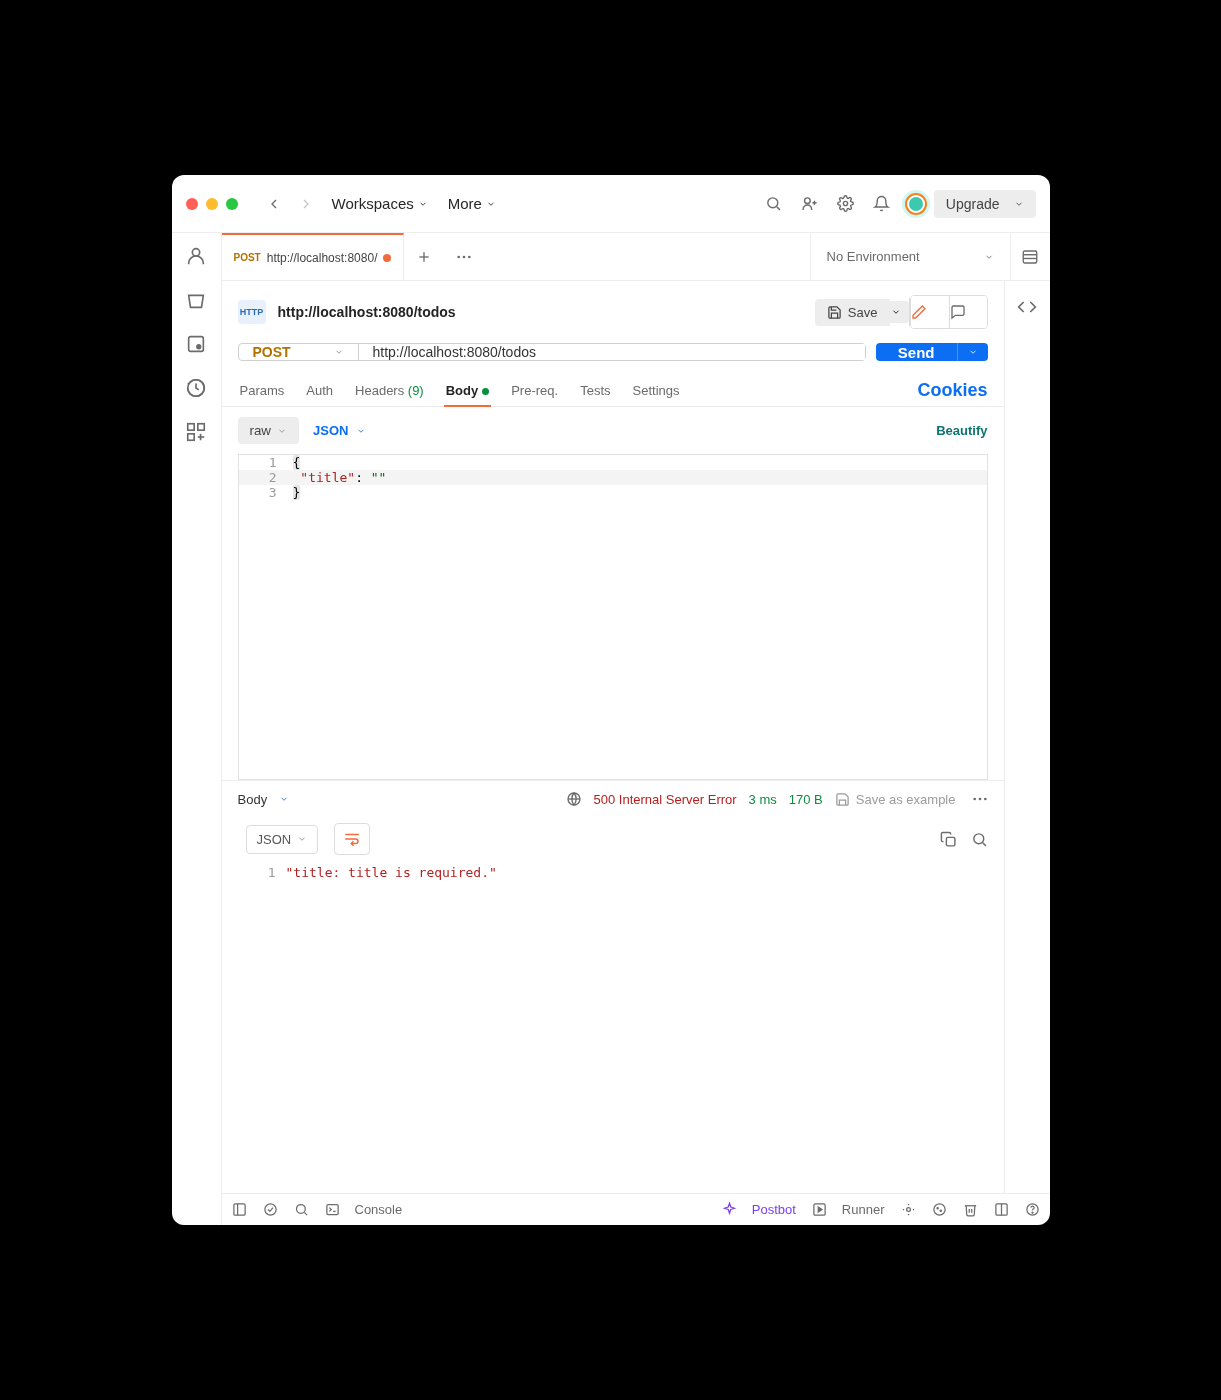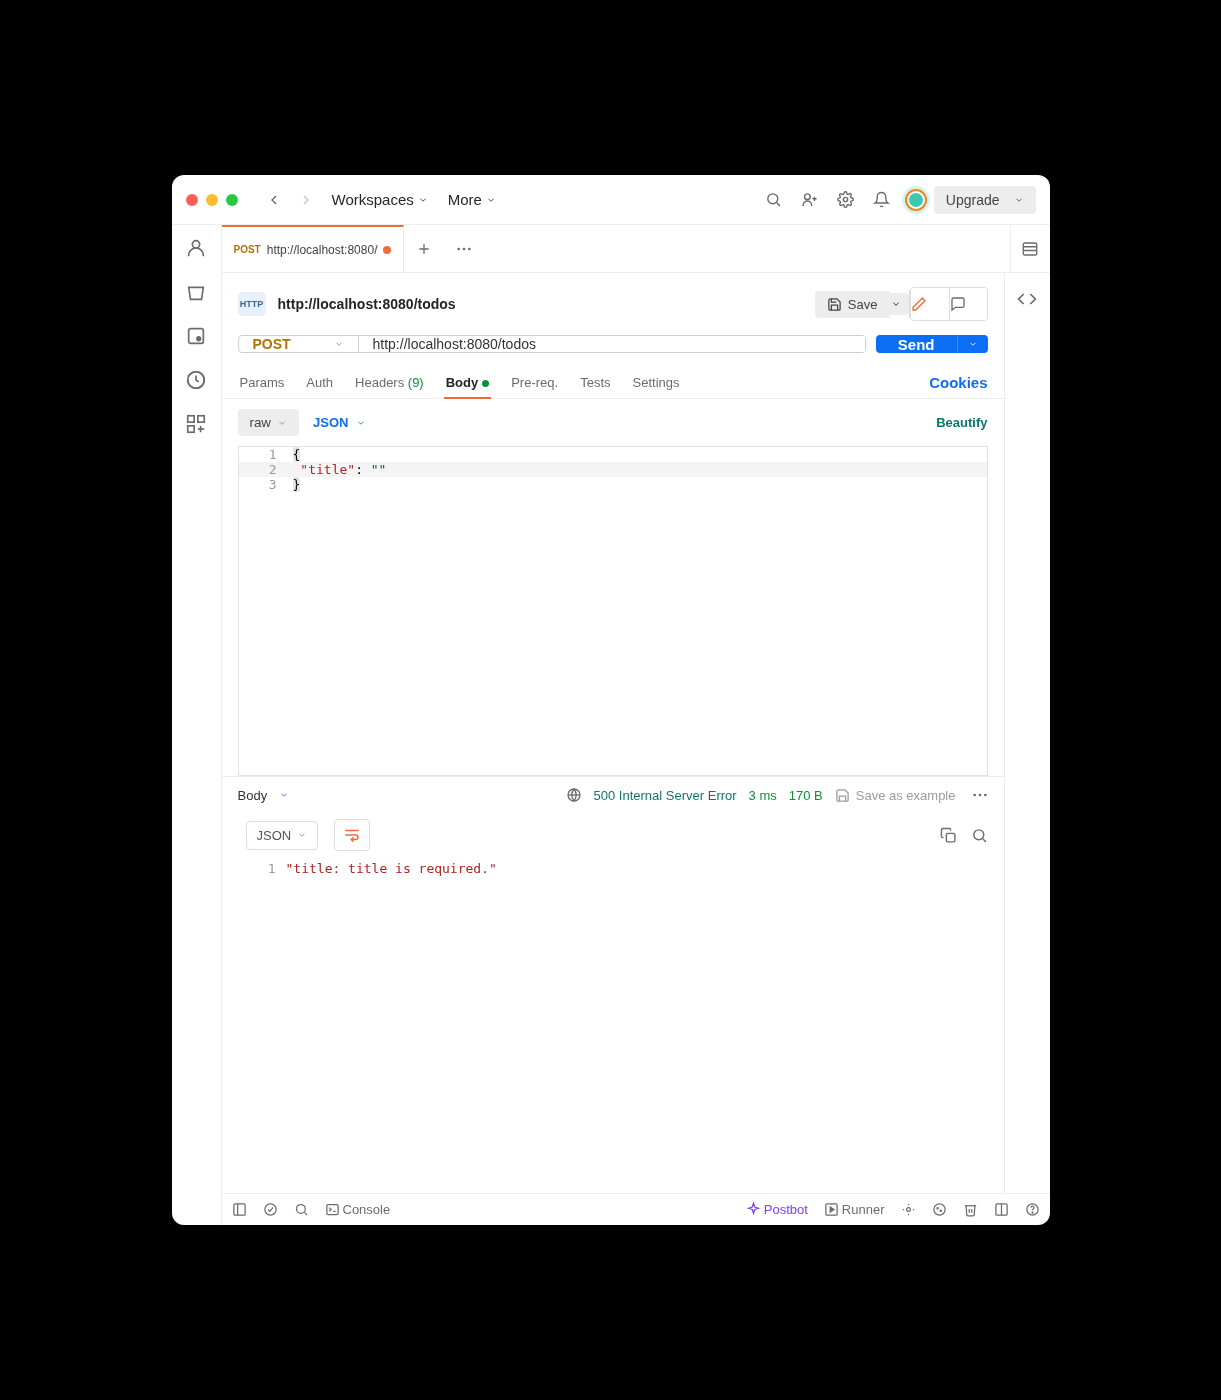--- a/index.html
+++ b/index.html
@@ -1,20 +1,20 @@
 <!DOCTYPE html>
 <html><head>
 <meta charset="utf-8">
 <style>
 * { box-sizing: border-box; margin: 0; padding: 0; }
 body { background: #000; font-family: -apple-system, BlinkMacSystemFont, "Segoe UI", sans-serif; display: flex; align-items: center; justify-content: center; min-height: 100vh; }
 .window { width: 878px; height: 1050px; background: #fff; border-radius: 12px; overflow: hidden; display: flex; flex-direction: column; box-shadow: 0 10px 40px rgba(0,0,0,0.5); }
 
 
-.titlebar { height: 50px; display: flex; align-items: center; padding: 0 14px; border-bottom: 1px solid #ededed; gap: 4px; }
+.titlebar { height: 58px; display: flex; align-items: center; padding: 0 14px; border-bottom: 1px solid #ededed; gap: 4px; }
 .traffic { display: flex; gap: 8px; margin-right: 18px; }
 .traffic span { width: 12px; height: 12px; border-radius: 50%; display: inline-block; }
 .tl-close { background: #ff5f57; }
 .tl-min { background: #febc2e; }
 .tl-max { background: #28c840; }
 .navbtn { width: 28px; height: 28px; border: 0; background: transparent; color: #6b6b6b; display: flex; align-items: center; justify-content: center; cursor: pointer; }
 .menutxt { display: flex; align-items: center; gap: 4px; color: #272727; font-size: 15px; padding: 4px 8px; cursor: pointer; }
 .spacer { flex: 1; }
 .iconbtn { width: 32px; height: 32px; border: 0; background: transparent; color: #6b6b6b; display: flex; align-items: center; justify-content: center; cursor: pointer; border-radius: 4px; }
 .avatar { width: 28px; height: 28px; border-radius: 50%; background: #d2f7f0; display: flex; align-items: center; justify-content: center; font-size: 18px; }
@@ -64,42 +64,42 @@
 .sendbtn { background: #0b6ef3; color: #fff; border: 0; border-radius: 4px 0 0 4px; padding: 0 22px; font-weight: 600; font-size: 15px; cursor: pointer; }
 .sendcaret { background: #0b6ef3; color: #fff; border: 0; border-radius: 0 4px 4px 0; padding: 0 10px; border-left: 1px solid rgba(255,255,255,0.25); cursor: pointer; }
 
 
 .reqtabs { display: flex; padding: 0 16px; gap: 18px; border-bottom: 1px solid #ededed; font-size: 13px; align-items: center; }
 .reqtab { padding: 8px 2px; color: #6b6b6b; cursor: pointer; position: relative; }
 .reqtab .count { color: #0a8f3c; }
 .reqtab.active { font-weight: 600; color: #242424; }
 .reqtab.active::after { content: ""; position: absolute; left: 0; right: 0; bottom: -1px; height: 2px; background: #f26b3a; }
 .greendot { width: 7px; height: 7px; border-radius: 50%; background: #0a8f3c; display: inline-block; margin-left: 4px; vertical-align: middle; }
-.cookieslink { margin-left: auto; color: #0b6ef3; font-weight: 600; font-size: 15px; cursor: pointer; }
+.cookieslink { margin-left: auto; color: #0b6ef3; font-weight: 600; font-size: 18px; cursor: pointer; }
 
 
 .bodytoolbar { display: flex; align-items: center; padding: 10px 16px; gap: 14px; font-size: 13px; }
 .rawbtn { background: #ededed; border: 0; border-radius: 4px; padding: 6px 12px; display: flex; align-items: center; gap: 6px; cursor: pointer; color: #444; }
 .jsonsel { color: #0b6ef3; font-weight: 600; display: flex; align-items: center; gap: 8px; cursor: pointer; }
 .beautify { margin-left: auto; color: #0f766e; font-weight: 600; cursor: pointer; }
 
 
 .editor { flex: 1; border: 1px solid #e2e2e2; border-left: 0; border-right: 0; margin: 0 16px 0 16px; font-family: ui-monospace, "SF Mono", Menlo, Consolas, monospace; font-size: 13px; overflow-y: auto; min-height: 260px; border-right: 1px solid #e2e2e2; border-left: 1px solid #e2e2e2; }
 .editor .line { display: flex; }
 .editor .gutter { width: 48px; text-align: right; color: #9b9b9b; padding-right: 10px; user-select: none; }
 .editor .code { flex: 1; padding-left: 6px; }
 .editor .hl { background: #f4f4f4; }
 .mark { background: #e5e5e5; border-radius: 2px; }
 .str { color: #b22222; }
 .val { color: #0a6b0a; }
 
 
 .respheader { display: flex; align-items: center; padding: 10px 16px; gap: 12px; border-top: 1px solid #ededed; font-size: 13px; color: #6b6b6b; }
 .respheader .bodylabel { color: #333; font-weight: 500; }
-.resp-status { color: #0f766e; }
+.resp-status { color: #b91c1c; }
 .resp-ms, .resp-size { color: #0a8f3c; }
 .saveex { color: #9c9c9c; display: flex; align-items: center; gap: 6px; }
 .respheader .dotsbtn { margin-left: 4px; cursor: pointer; }
 
 
 .resptabs { display: flex; align-items: center; padding: 6px 16px; gap: 10px; }
 .resptabgroup { display: flex; background: transparent; gap: 0; }
 .resptab { background: transparent; border: 0; padding: 8px 14px; font-size: 13px; color: #6b6b6b; cursor: pointer; border-radius: 4px; }
 .resptab.active { background: #ededed; color: #242424; font-weight: 500; }
 .jsonsel2 { display: flex; align-items: center; gap: 6px; border: 1px solid #ddd; border-radius: 4px; padding: 6px 10px; font-size: 13px; color: #555; margin-left: 8px; cursor: pointer; }
@@ -109,21 +109,21 @@
 
 .respbody { flex: 1; font-family: ui-monospace, "SF Mono", Menlo, Consolas, monospace; font-size: 13px; padding: 4px 16px; overflow: auto; min-height: 270px; }
 .respbody .line { display: flex; }
 .respbody .gutter { width: 48px; text-align: right; color: #9b9b9b; padding-right: 10px; }
 .respbody .code { flex: 1; }
 .respbody .rstr { color: #b22222; }
 
 
 .footer { height: 32px; border-top: 1px solid #ededed; display: flex; align-items: center; padding: 0 10px; gap: 16px; color: #6b6b6b; font-size: 13px; }
 .footer .fspacer { flex: 1; }
-.footer .flabel { display: flex; align-items: center; gap: 3px; cursor: pointer; }
+.footer .flabel { display: flex; align-items: center; gap: 15px; cursor: pointer; }
 .postbot { color: #7b3ff2; }
 
 svg { display: block; }
 .chev { width: 10px; height: 10px; }
 </style>
 </head>
 <body>
 
 <div class="window">
 
@@ -236,20 +236,26 @@
             </svg>
         </div>
         <div class="tab-more">
           <svg width="16" height="4" viewBox="0 0 24 6" fill="currentColor">
               <circle cx="4" cy="3" r="2"></circle>
               <circle cx="12" cy="3" r="2"></circle>
               <circle cx="20" cy="3" r="2"></circle>
             </svg>
         </div>
         <div class="spacer"></div>
+        <div class="envselect">
+          <span>No Environment</span>
+          <svg class="chev" viewBox="0 0 24 24" fill="none" stroke="currentColor" stroke-width="2">
+              <polyline points="6 9 12 15 18 9"></polyline>
+            </svg>
+        </div>
         <div class="envicon">
           <svg width="18" height="18" viewBox="0 0 24 24" fill="none" stroke="currentColor" stroke-width="1.8">
               <rect x="3" y="4" width="18" height="16" rx="2"></rect>
               <line x1="3" y1="9" x2="21" y2="9"></line>
               <line x1="3" y1="14" x2="21" y2="14"></line>
             </svg>
         </div>
       </div>
 
       <div class="reqrow">

